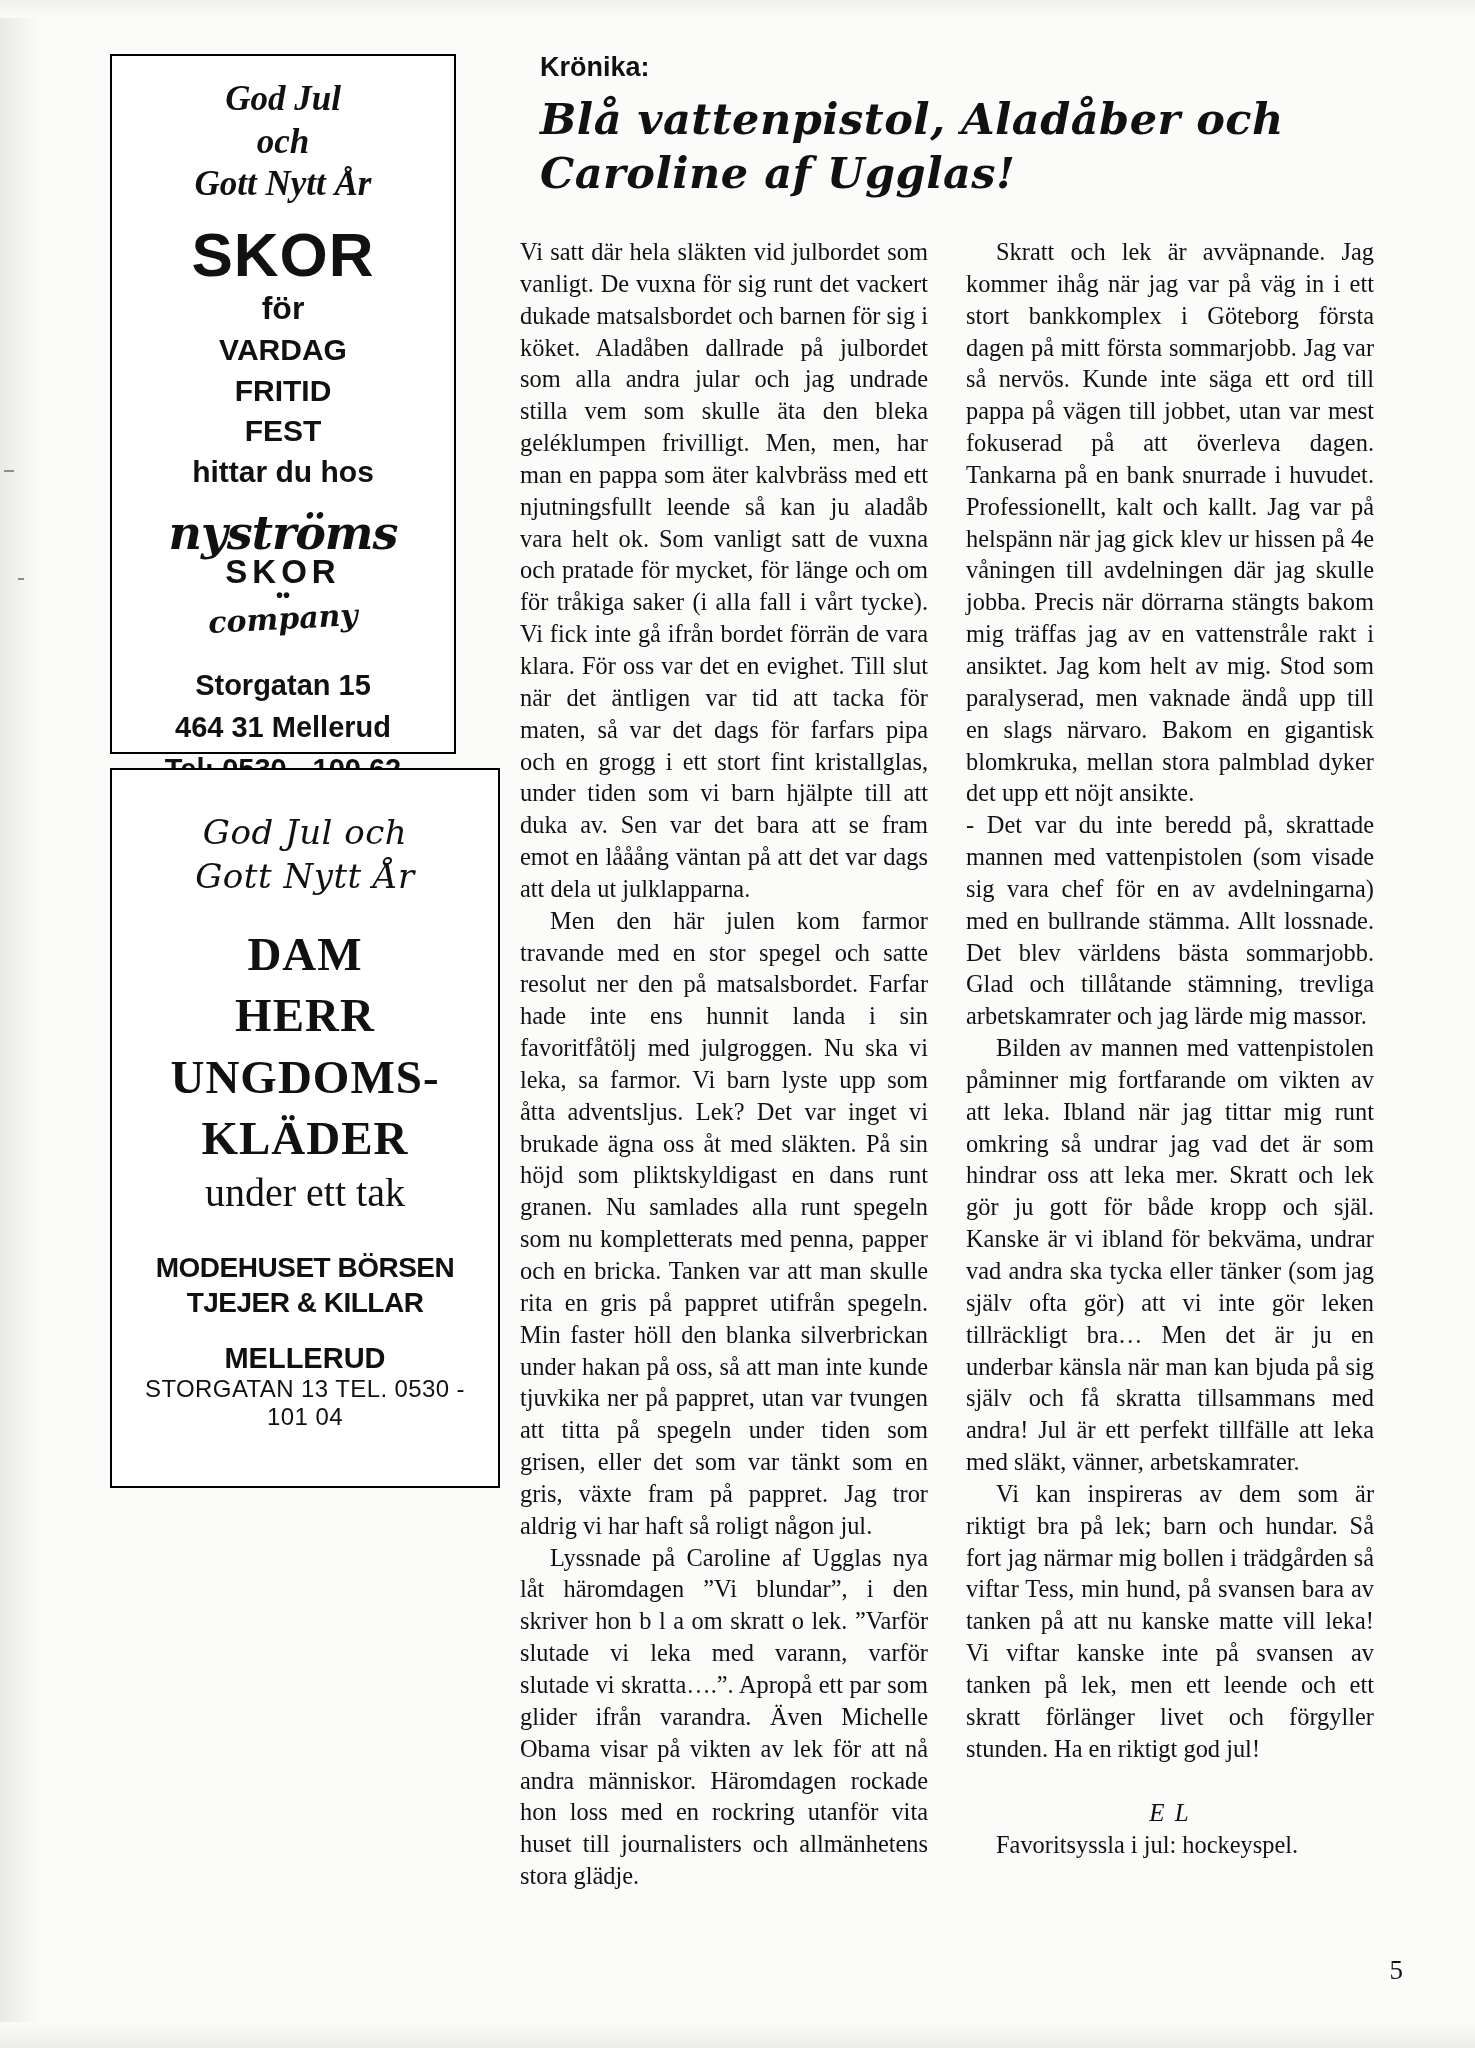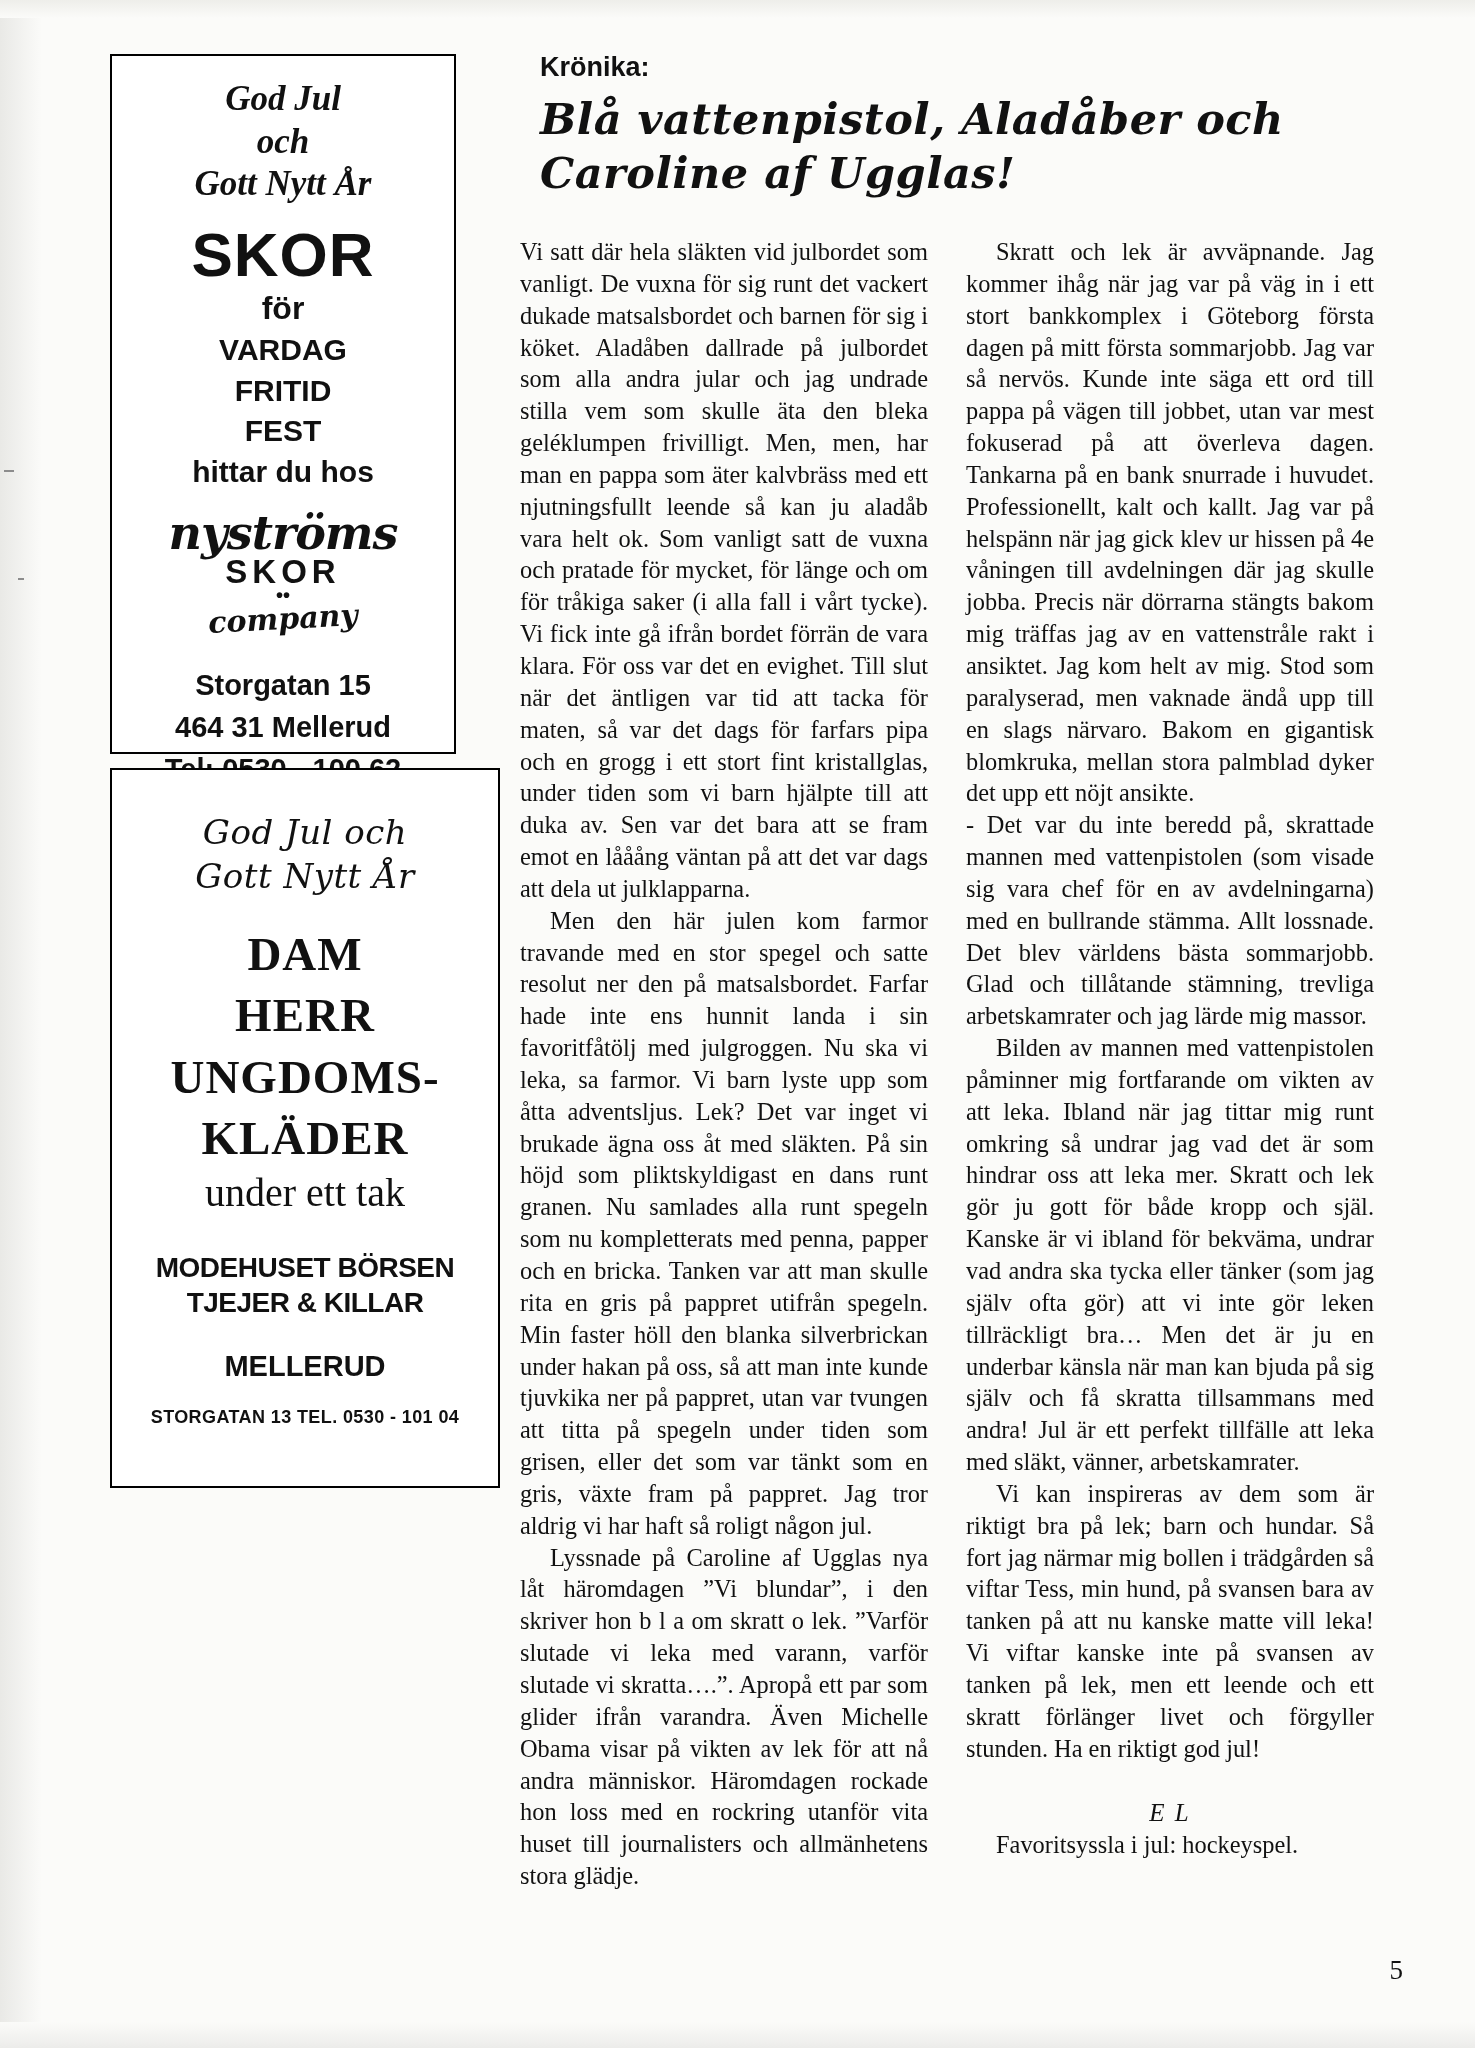--- a/index.html
+++ b/index.html
@@ -156,28 +156,27 @@
     font-family: "Liberation Sans", sans-serif;
     font-weight: bold;
     font-size: 28px;
     line-height: 1.25;
     letter-spacing: -0.5px;
   }
   .store-city {
     font-family: "Liberation Sans", sans-serif;
     font-weight: bold;
     font-size: 29px;
-    margin-top: 30px;
+    margin-top: 22px;
   }
   .store-addr {
     font-family: "Liberation Sans", sans-serif;
-    font-weight: bold;
-    font-size: 18px;
+    font-weight: normal;
+    font-size: 24px;
     letter-spacing: 0.4px;
-    margin-top: 24px;
   }
 
   
   .article {
     position: absolute;
     left: 540px;
     top: 52px;
     width: 850px;
   }
   .kicker {

